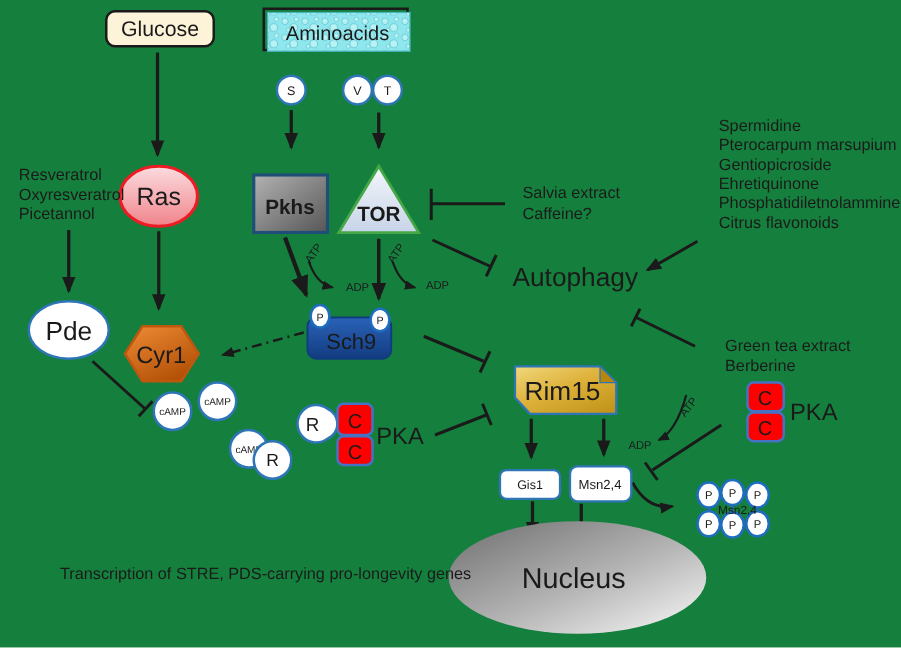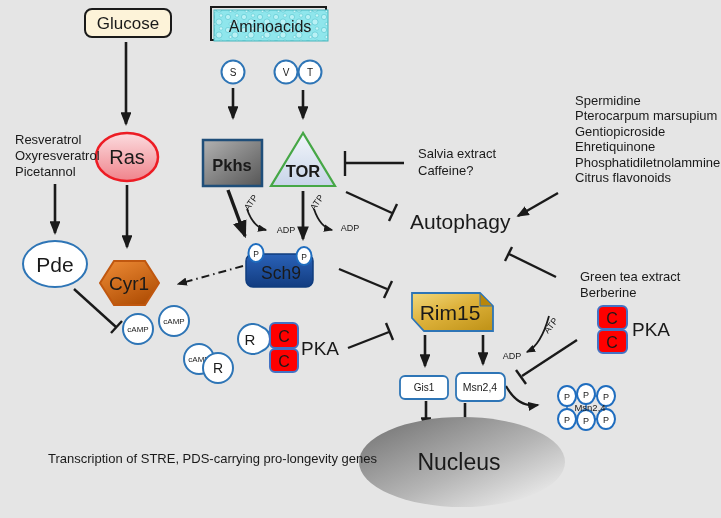--- a/index.html
+++ b/index.html
@@ -1,16 +1,16 @@
 <!DOCTYPE html>
 <html><head>
 <meta charset="utf-8">
 <style>
   html,body{margin:0;padding:0;background:#ffffff;}
-  .stage{position:relative;width:721px;height:518px;background:#e5e5e5;overflow:hidden;}
+  .stage{position:relative;width:721px;height:518px;background:#15803d;overflow:hidden;}
   svg{position:absolute;left:0;top:0;}
   text{font-family:"Liberation Sans", sans-serif;fill:#1a1a1a;}
 </style>
 </head>
 <body>
 
 <div class="stage">
 <svg width="721" height="518" viewBox="0 0 721 518">
   <defs>
     <linearGradient id="gRas" x1="0" y1="0" x2="0" y2="1">

